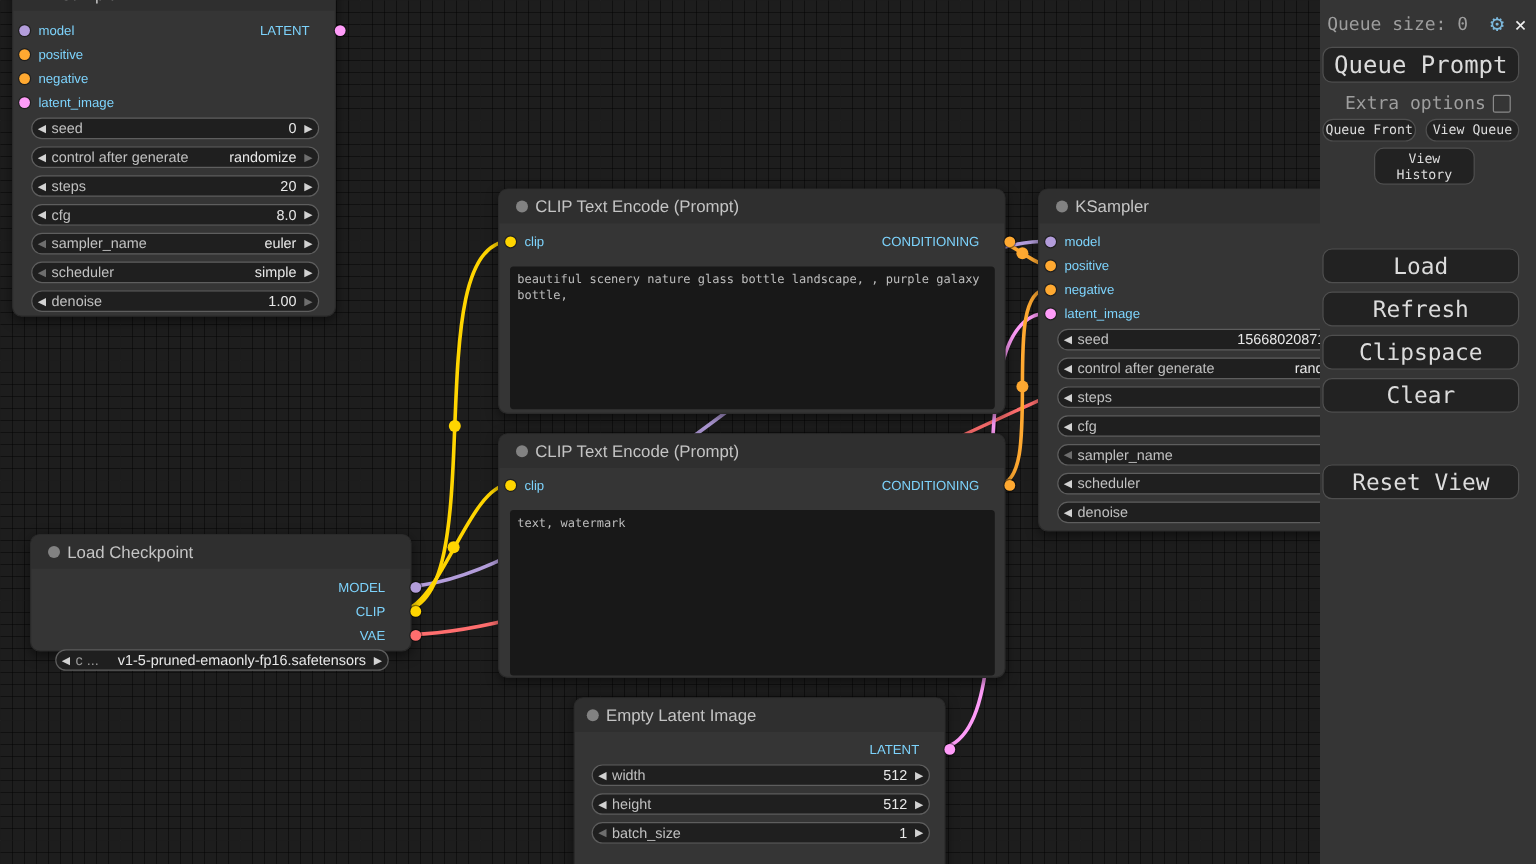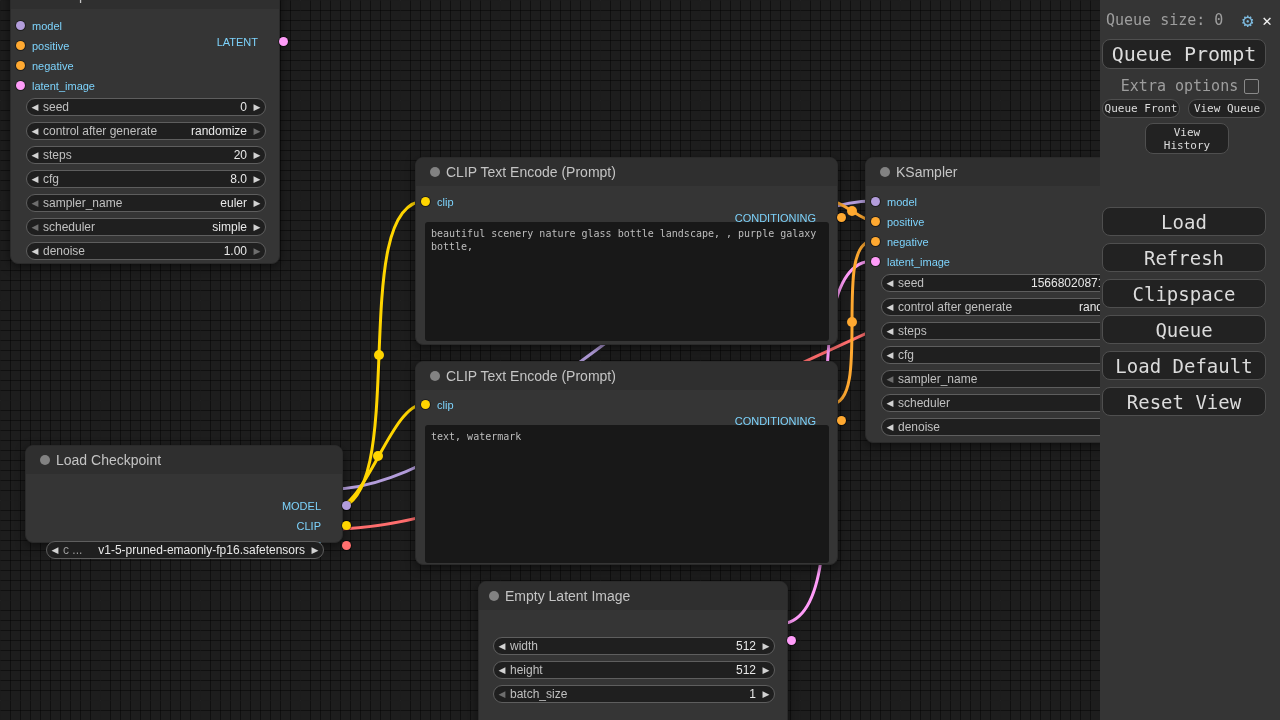--- a/index.html
+++ b/index.html
@@ -15,21 +15,21 @@
   #wires{position:absolute;left:0;top:0;z-index:0;}
   .node{position:absolute;background:#353535;border-radius:8px;z-index:1;
     box-shadow:0 3px 10px rgba(0,0,0,.5);border:1px solid #2a2a2a;box-sizing:border-box;}
   .ntitle{position:absolute;top:0;left:0;right:0;height:28px;background:#2f2f2f;border-radius:7px 7px 0 0;}
   .tdot{position:absolute;left:14px;top:9px;width:10px;height:10px;border-radius:50%;background:#828282;}
   .ttext{position:absolute;left:30px;top:0;line-height:28px;font-size:14px;color:#c4c4c4;white-space:nowrap;}
   .slot{position:absolute;left:0;right:0;height:20px;line-height:20px;font-size:11px;color:#7dd3fc;}
   .sdot{position:absolute;top:5px;width:9px;height:9px;border-radius:50%;box-shadow:0 0 0 1px rgba(0,0,0,.4);}
   .slot.in .sdot{left:5px;}
   .slot.in .sname{margin-left:21px;}
-  .slot.out{text-align:right;margin-top:16px;}
+  .slot.out{text-align:right;}
   .slot.out .sname{margin-right:21px;}
   .pill{position:absolute;height:18px;background:#1f1f1f;border:1px solid #5e5e5e;border-radius:9px;
     box-sizing:border-box;display:flex;align-items:center;font-size:12px;overflow:hidden;}
   .arr{flex:0 0 16px;text-align:center;font-size:9px;color:#d2d2d2;line-height:16px;}
   .arr.dim{color:#6e6e6e;}
   .wl{color:#c0c0c0;white-space:nowrap;}
   .wv{margin-left:auto;color:#e8e8e8;white-space:nowrap;padding:0 2px;}
   .wv.abs{margin-left:0;position:absolute;}
   .ta{position:absolute;background:#181818;border-radius:3px;color:#bdbdbd;
     font-family:"DejaVu Sans Mono",monospace;font-size:10px;line-height:13px;
@@ -289,18 +289,17 @@
     <div class="extra">
       <span class="lbl">Extra options</span>
       <span class="cbox"></span>
     </div>
     <div class="sbtn" style="top:99px;height:19px;width:78px;font-size:11px;border-radius:9px;">Queue Front</div>
     <div class="sbtn" style="top:99px;left:88px;height:19px;width:78px;font-size:11px;border-radius:9px;">View Queue</div>
     <div class="sbtn" style="top:123px;left:45px;width:84px;height:31px;font-size:11px;line-height:13px;padding:0 12px;">View History</div>
     <div class="sbtn" style="top:207px;height:29px;font-size:19px;">Load</div>
     <div class="sbtn" style="top:243px;height:29px;font-size:19px;">Refresh</div>
     <div class="sbtn" style="top:279px;height:29px;font-size:19px;">Clipspace</div>
-    <div class="sbtn" style="top:315px;height:29px;font-size:19px;">Queue</div>
-    <div class="sbtn" style="top:351px;height:29px;font-size:19px;">Load Default</div>
+    <div class="sbtn" style="top:315px;height:29px;font-size:19px;">Clear</div>
     <div class="sbtn" style="top:387px;height:29px;font-size:19px;">Reset View</div>
   </div>
 
 </div>
 
 </body></html>

